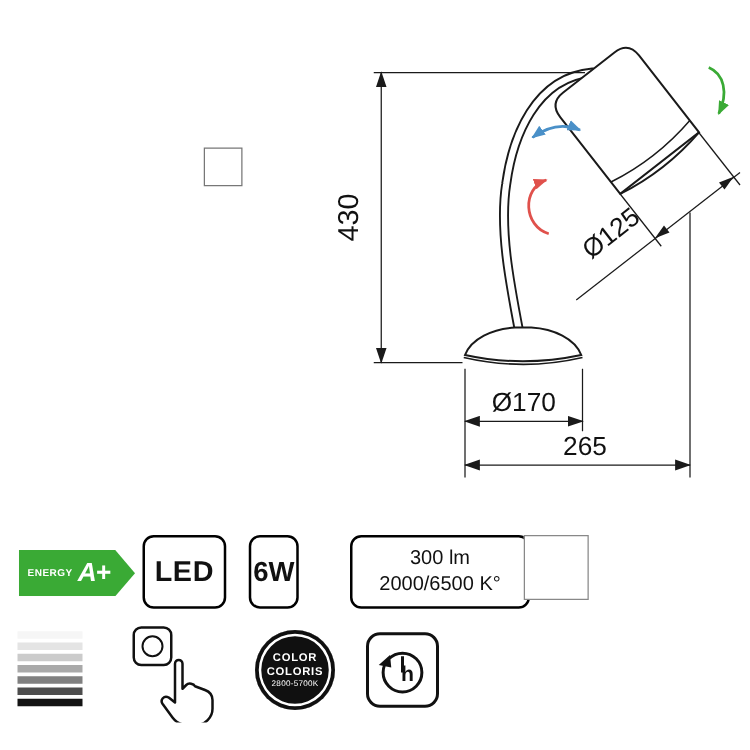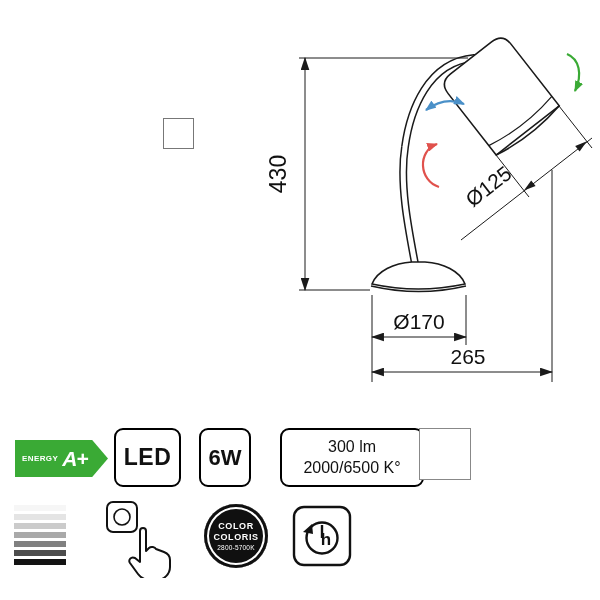--- a/index.html
+++ b/index.html
@@ -4,21 +4,21 @@
 <style>
   *{margin:0;padding:0;box-sizing:border-box}
   html,body{width:600px;height:600px}
   body{background:#fff;font-family:"Liberation Sans",sans-serif;color:#111;overflow:hidden}
   #canvas{position:relative;width:600px;height:600px;background:#fff}
   .abs{position:absolute}
   #coloris-label{left:16px;top:125px;font-size:18px;letter-spacing:.4px;color:#1c1c1c}
   #coloris-swatch{left:163px;top:118px;width:31px;height:31px;border:1px solid #777;background:#fff}
   .spec-box{border:2px solid #000;border-radius:9px;background:#fff;display:flex;flex-direction:column;align-items:center;justify-content:center;color:#111;text-align:center}
   #box-led{left:114px;top:428px;width:67px;height:59px;font-size:23px;font-weight:bold;letter-spacing:.5px}
-  #box-watt{left:199px;top:428px;width:52px;height:59px;font-size:22px;font-weight:bold}
+  #box-watt{left:199px;top:428px;width:40px;height:59px;font-size:22px;font-weight:bold}
   #box-lumen{left:280px;top:428px;width:144px;height:59px;font-size:16px;line-height:1.3}
   #box-swatch2{left:419px;top:428px;width:52px;height:52px;border:1px solid #888;background:#fff}
   #energy{left:15px;top:440px;width:93px;height:37px;background:#3aaa35;
           clip-path:polygon(0 0,83% 0,100% 50%,83% 100%,0 100%);
           display:flex;align-items:center;color:#fff;padding-left:7px}
   #energy .lbl{font-size:8px;font-weight:bold;letter-spacing:.4px}
   #energy .cls{font-size:21px;font-weight:bold;font-style:italic;margin-left:4px;letter-spacing:-1px}
   #dim-levels{left:14px;top:505px;width:52px;display:flex;flex-direction:column;gap:3px}
   .dim-bar{height:6px;width:100%}
   #temper{left:204px;top:504px;width:64px;height:64px;border-radius:50%;background:#101010;color:#fff;

